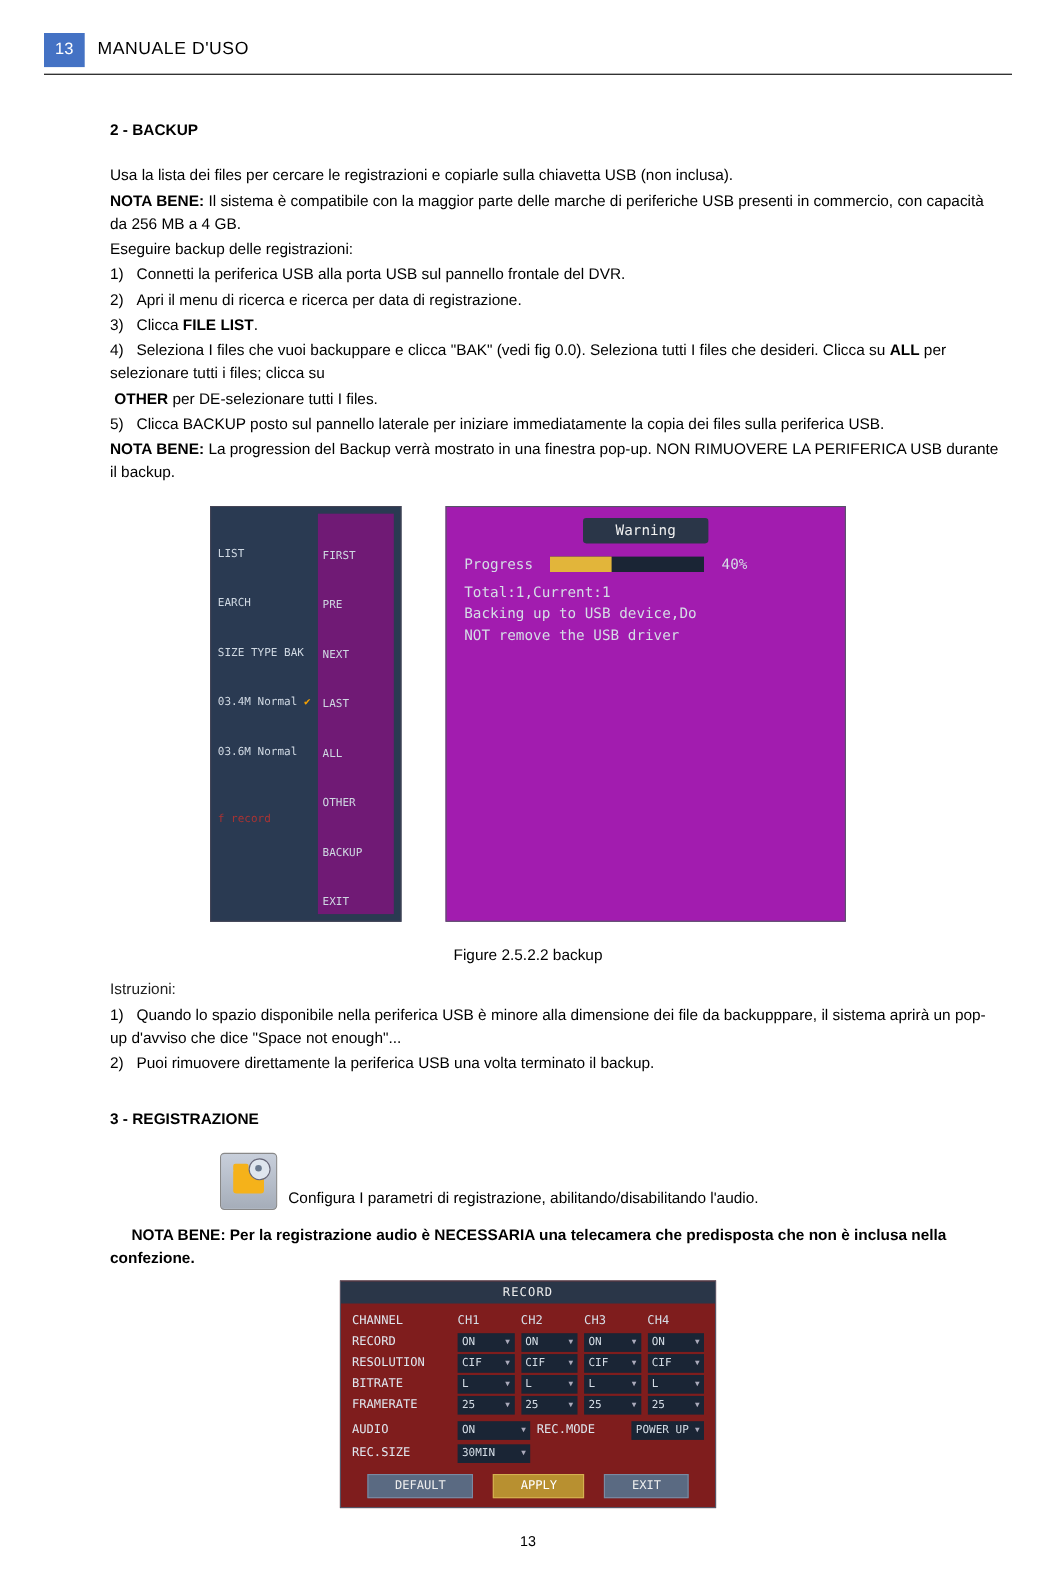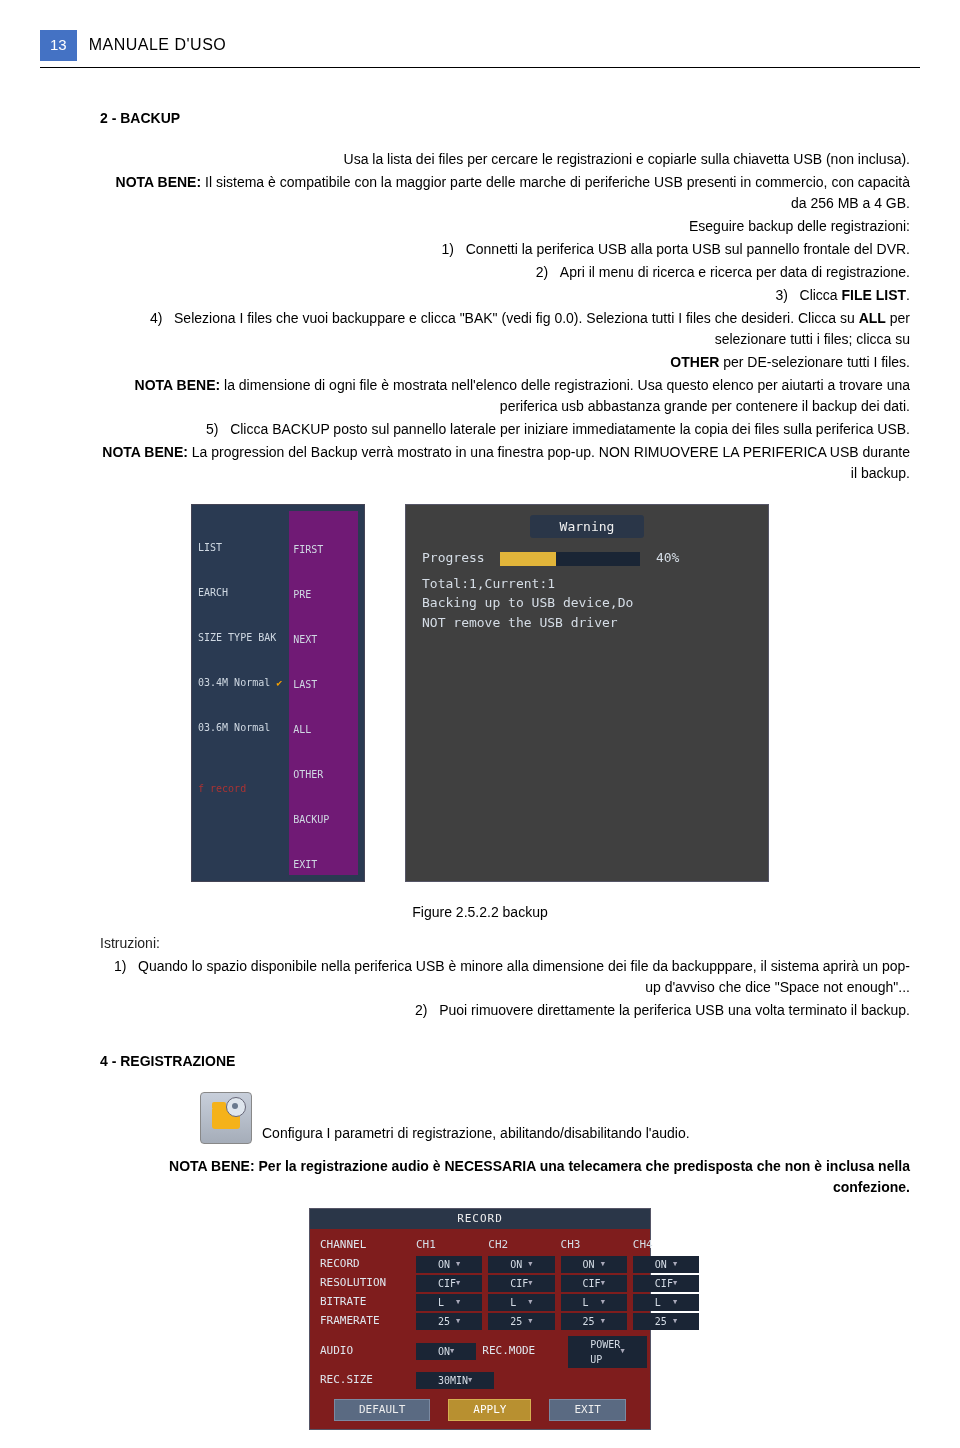--- a/index.html
+++ b/index.html
@@ -41,21 +41,20 @@
     margin: 4px 0 40px 0;
   }
   .section-heading {
     font-weight: bold;
     margin: 0 0 20px 60px;
     font-size: 14px;
   }
   .body-block {
     margin-left: 60px;
     margin-right: 10px;
-    text-align: right;
   }
   .indent-1 { margin-left: 20px; }
   .list-1 { margin-left: 60px; }
   .list-2 { margin-left: 100px; }
   .list-3 { margin-left: 120px; }
   .para { margin: 2px 0; }
   .bold { font-weight: bold; }
   .figures-row {
     display: flex;
     justify-content: center;
@@ -71,21 +70,21 @@
     padding: 6px;
     border: 1px solid #445;
     display:flex;
   }
   .fig-left-col1 { flex:1.5; }
   .fig-left-col2 { flex:1; background:#701a75; padding:2px 4px; }
   .fig-left .row { padding:1px 0;margin-top:28px; }
   .check { color: #f7a100; }
   .fig-right {
     width: 330px;
-    background: #404040;
+    background: #a21caf;
     color: #d5dde6;
     font-family: monospace;
     font-size: 13px;
     padding: 10px 16px 12px 16px;
     border: 1px solid #556;
   }
   .fig-right .warn-title {
     text-align:center;
     color:#f0f0f0;
     margin-bottom:10px;
@@ -174,21 +173,21 @@
   .record-grid {
     display:grid;
     grid-template-columns: 90px repeat(4, 1fr);
     gap:2px 6px;
     padding:8px 10px 4px 10px;
     align-items:center;
   }
   .record-label { color:#dfe6ee; }
   .cell {
     background:#1a2535;
-    padding:1px 22px;
+    padding:1px 4px;
     display:flex;
     justify-content:space-between;
     align-items:center;
     font-size:10px;
   }
   .cell .arrow { font-size:7px; color:#aab; }
   .record-row2 {
     display:grid;
     grid-template-columns: 90px 1fr 80px 1fr;
     gap:2px 6px;
@@ -234,23 +233,20 @@
       <span class="bold">NOTA BENE:</span><span> Il sistema è compatibile con la maggior parte delle marche di periferiche USB presenti in commercio, con capacità da 256 MB a 4 GB.</span>
     </div>
     <div class="para">Eseguire backup delle registrazioni:</div>
 
     <div class="para list-1"><span>1)</span>&nbsp;&nbsp;&nbsp;<span>Connetti la periferica USB alla porta USB sul pannello frontale del DVR.</span></div>
     <div class="para list-1"><span>2)</span>&nbsp;&nbsp;&nbsp;<span>Apri il menu di ricerca e ricerca per data di registrazione.</span></div>
     <div class="para list-1"><span>3)</span>&nbsp;&nbsp;&nbsp;<span>Clicca </span><span class="bold">FILE LIST</span><span>.</span></div>
     <div class="para list-2"><span>4)</span>&nbsp;&nbsp;&nbsp;<span>Seleziona I files che vuoi backuppare e clicca "BAK" (vedi fig 0.0). Seleziona tutti I files che desideri. Clicca su </span><span class="bold">ALL</span><span> per selezionare tutti i files; clicca su</span></div>
     <div class="para list-3">&nbsp;<span class="bold">OTHER</span><span> per DE-selezionare tutti I files.</span></div>
 
-    <div class="para">
-      <span class="bold">NOTA BENE:</span><span> la dimensione di ogni file è mostrata nell'elenco delle registrazioni. Usa questo elenco per aiutarti a trovare una periferica usb abbastanza grande per contenere il backup dei dati.</span>
-    </div>
 
     <div class="para list-2"><span>5)</span>&nbsp;&nbsp;&nbsp;<span>Clicca BACKUP posto sul pannello laterale per iniziare immediatamente la copia dei files sulla periferica USB.</span></div>
 
     <div class="para">
       <span class="bold">NOTA BENE:</span><span> La progression del Backup verrà mostrato in una finestra pop-up. NON RIMUOVERE LA PERIFERICA USB durante il backup.</span>
     </div>
   </div>
 
   <div class="figures-row">
     <div class="fig-left">
@@ -289,21 +285,21 @@
 
   <div class="fig-caption">Figure 2.5.2.2 backup</div>
 
   <div class="istruzioni-label para">Istruzioni:</div>
   <div class="body-block">
     <div class="para list-1"><span>1)</span>&nbsp;&nbsp;&nbsp;<span>Quando lo spazio disponibile nella periferica USB è minore alla dimensione dei file da backupppare, il sistema aprirà un pop-up d'avviso che dice "Space not enough"...</span></div>
     <div class="para list-1"><span>2)</span>&nbsp;&nbsp;&nbsp;<span>Puoi rimuovere direttamente la periferica USB una volta terminato il backup.</span></div>
   </div>
 
   <div class="subsection">
-    <div class="section-heading">4 - REGISTRAZIONE</div>
+    <div class="section-heading">3 - REGISTRAZIONE</div>
     <div class="body-block">
       <div style="display:flex;align-items:flex-end;gap:10px;margin-left:100px;">
         <span class="icon-box">
           <span class="folder-glyph">
               <span class="reel"></span>
             </span>
         </span>
         <span>Configura I parametri di registrazione, abilitando/disabilitando l'audio.</span>
       </div>
       <div class="para" style="margin-top:12px;">

